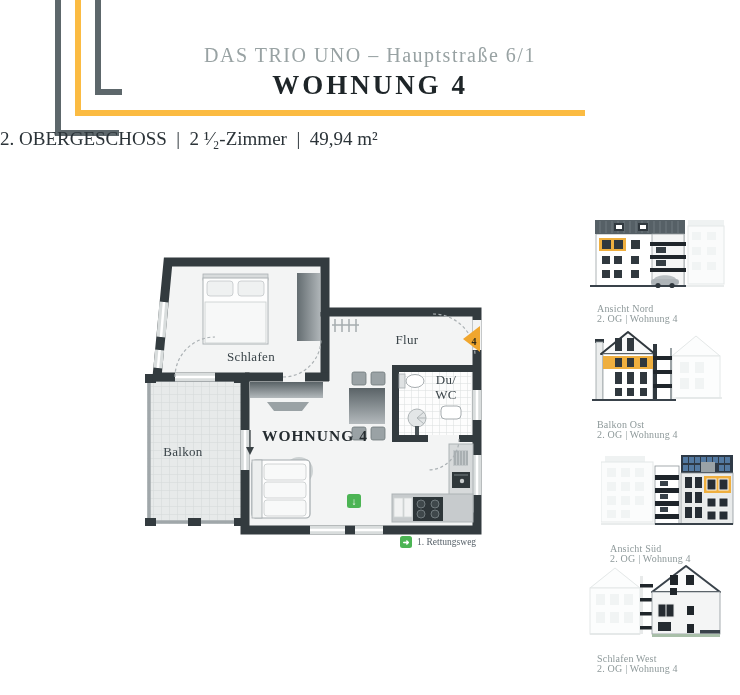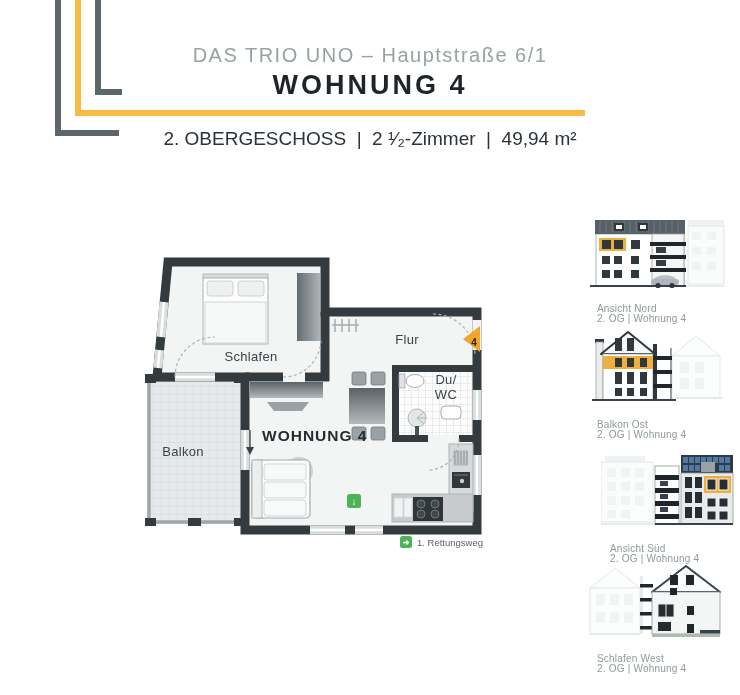--- a/index.html
+++ b/index.html
@@ -1,24 +1,24 @@
 <!DOCTYPE html>
 <html><head>
 <meta charset="utf-8">
 <style>
   html,body{margin:0;padding:0;background:#ffffff;}
   .page{position:relative;width:740px;height:695px;background:#ffffff;overflow:hidden;
-        font-family:Liberation Sans, sans-serif;}
+        font-family:Liberation Serif, serif;}
   .abs{position:absolute;}
   .bar{position:absolute;}
   .project-line{left:0;width:740px;text-align:center;font-size:20px;letter-spacing:1.5px;
         color:#98A2A3;white-space:pre;}
   .main-title{left:0;width:740px;text-align:center;font-size:27px;font-weight:700;
         letter-spacing:3px;color:#1E2528;white-space:pre;}
-  .subtitle{left:0;width:740px;text-align:center;font-size:19px;color:#2B3338;white-space:pre;}
+  .subtitle{left:0;width:740px;font-size:19px;color:#2B3338;white-space:pre;}
   .room-label{font-size:13px;color:#3A4449;letter-spacing:.3px;text-align:center;line-height:15px;}
   .unit-label{font-size:15.5px;font-weight:700;letter-spacing:1px;color:#252C30;}
   .green-icon{display:inline-flex;align-items:center;justify-content:center;
         background:#4CB454;color:#fff;border-radius:2.5px;font-weight:700;}
   .legend{display:flex;align-items:center;gap:5px;font-size:9.5px;color:#58626 6;color:#58626a;}
   .elev-label{margin-top:6px;font-size:10px;line-height:10px;letter-spacing:.2px;color:#8E999A;padding-left:9px;}
   .disclaimer{left:0;width:740px;text-align:center;font-size:10.5px;color:#39434A;}
 </style>
 </head>
 <body>

